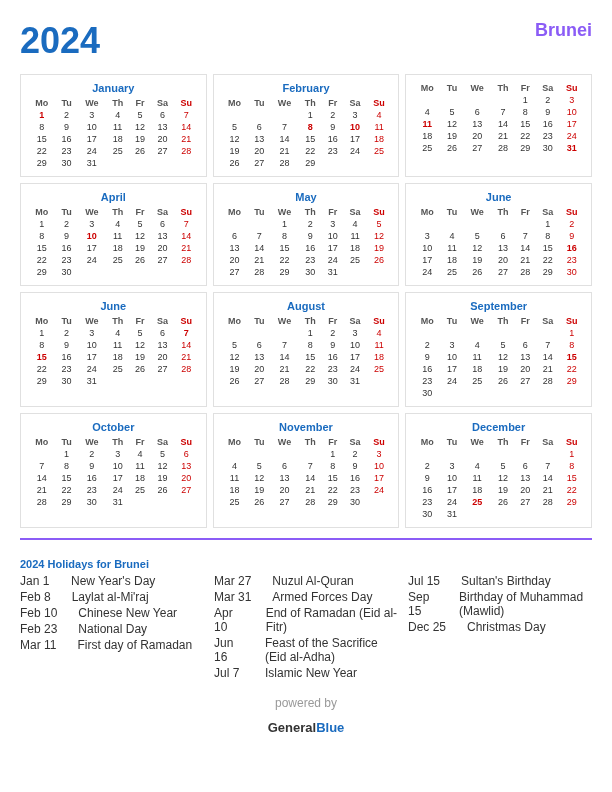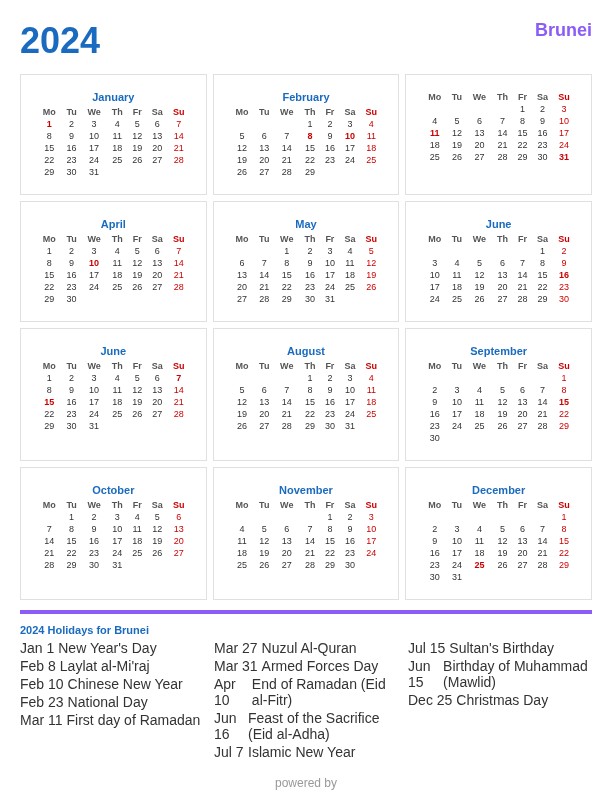--- a/index.html
+++ b/index.html
@@ -28,21 +28,21 @@
       color: #8b5cf6;
       font-weight: bold;
     }
     .calendars-grid {
       display: grid;
       grid-template-columns: 1fr 1fr 1fr;
       gap: 6px;
     }
     .month-block {
       border: 1px solid #e0e0e0;
-      padding: 16px;
+      padding: 7px;
       background: #fff;
     }
     .month-title {
       text-align: center;
       color: #1a6bbf;
       font-size: 11px;
       font-weight: bold;
       margin-bottom: 3px;
     }
     .cal-table {
@@ -59,38 +59,38 @@
     .cal-table td {
       text-align: center;
       font-size: 9px;
       padding: 1px 0;
       color: #333;
     }
     .cal-table td.sun { color: #cc0000; }
     .cal-table td.holiday { color: #cc0000; font-weight: bold; }
     .holidays-section {
       margin-top: 10px;
-      border-top: 4px solid #8b5cf6;
-      padding-top: 10px;
+      border-top: 2px solid #8b5cf6;
+      padding-top: 18px;
     }
     .holidays-title {
       font-size: 11px;
       font-weight: bold;
       color: #1a6bbf;
       margin-bottom: 4px;
     }
     .holidays-columns {
       display: grid;
       grid-template-columns: 1fr 1fr 1fr;
       gap: 2px 10px;
     }
     .holiday-item {
       display: flex;
-      gap: 4px;
-      font-size: 14px;
+      gap: 21px;
+      font-size: 12px;
       margin-bottom: 2px;
     }
     .holiday-date {
       color: #333;
       min-width: 30px;
       font-weight: normal;
     }
     .holiday-name {
       color: #333;
     }
@@ -942,21 +942,21 @@
           <span class="holiday-date">Jul 7</span>
           <span class="holiday-name">Islamic New Year</span>
         </div>
       </div>
       <div>
         <div class="holiday-item">
           <span class="holiday-date">Jul 15</span>
           <span class="holiday-name">Sultan's Birthday</span>
         </div>
         <div class="holiday-item">
-          <span class="holiday-date">Jun 15</span>
+          <span class="holiday-date">Sep 15</span>
           <span class="holiday-name">Birthday of Muhammad (Mawlid)</span>
         </div>
         <div class="holiday-item">
           <span class="holiday-date">Dec 25</span>
           <span class="holiday-name">Christmas Day</span>
         </div>
       </div>
     </div>
 </div>
 

